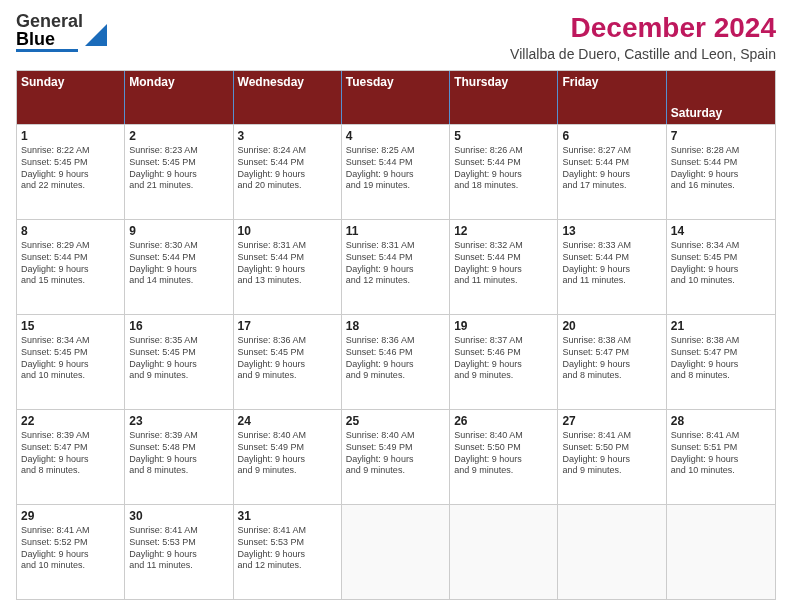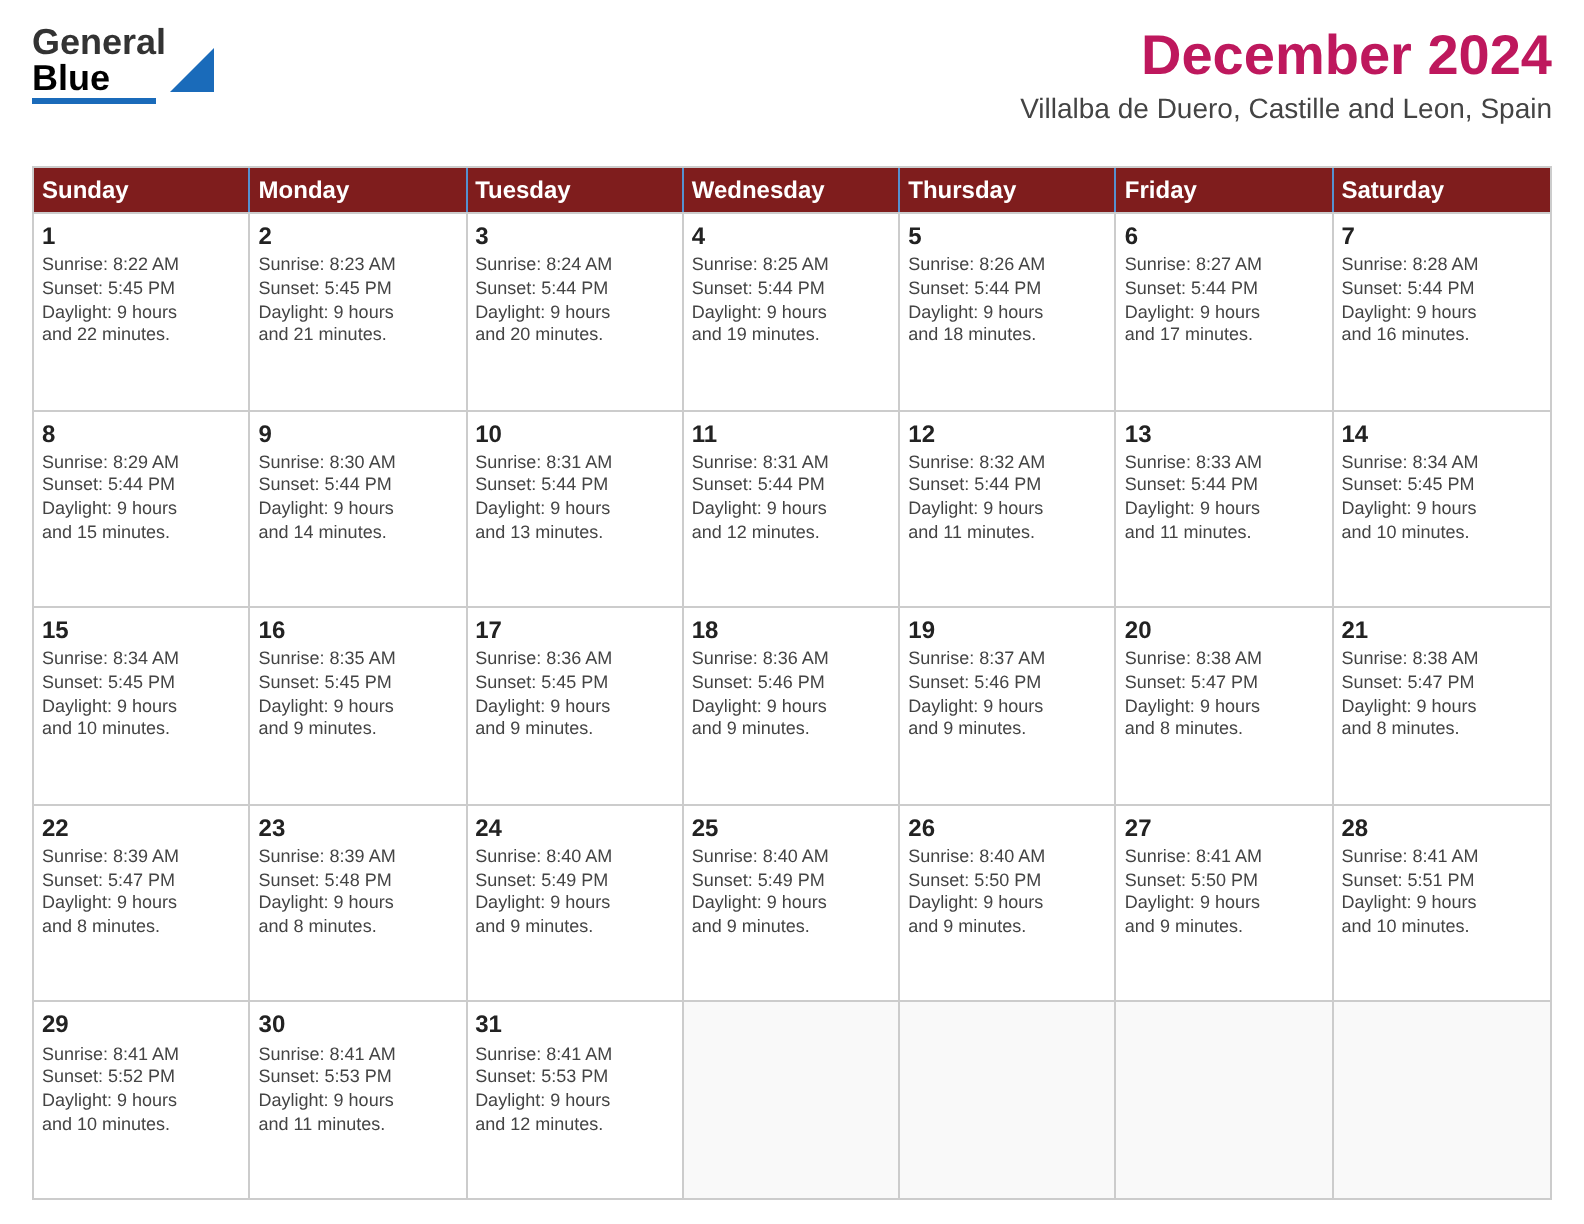--- a/index.html
+++ b/index.html
@@ -14,21 +14,21 @@
       width: 792px;
       height: 612px;
       padding: 12px 16px;
       display: flex;
       flex-direction: column;
     }
     .header {
       display: flex;
       justify-content: space-between;
       align-items: flex-start;
-      margin-bottom: 21px;
+      margin-bottom: 8px;
     }
     .logo {
       display: flex;
       flex-direction: column;
       align-items: flex-start;
     }
     .logo-text {
       font-size: 18px;
       font-weight: bold;
       color: #333;
@@ -67,21 +67,21 @@
       background: #7f1d1d;
     }
     .cal-header-cell {
       color: #fff;
       font-size: 12px;
       font-weight: bold;
       padding: 4px 4px;
       text-align: left;
       border-right: 1px solid #5590d0;
     }
-    .cal-header-cell:last-child { border-right: none; }
+    .cal-header-cell:last-child { border-right: none; margin-top: 31px; }
     .cal-body {
       flex: 1;
       display: flex;
       flex-direction: column;
     }
     .cal-row {
       display: grid;
       grid-template-columns: repeat(7, 1fr);
       flex: 1;
       border-top: 1px solid #ccc;
@@ -129,22 +129,22 @@
     <div class="title-block">
       <h1>December 2024</h1>
       <h2>Villalba de Duero, Castille and Leon, Spain</h2>
     </div>
   </div>
 
   <div class="calendar">
     <div class="cal-header">
       <div class="cal-header-cell">Sunday</div>
       <div class="cal-header-cell">Monday</div>
+      <div class="cal-header-cell">Wednesday</div>
       <div class="cal-header-cell">Tuesday</div>
-      <div class="cal-header-cell">Wednesday</div>
       <div class="cal-header-cell">Thursday</div>
       <div class="cal-header-cell">Friday</div>
       <div class="cal-header-cell">Saturday</div>
     </div>
     <div class="cal-body" id="cal-body">
     <div class="cal-row">
           <div class="cal-cell">
             <span class="day-num">1</span>
             <div class="cell-text" style="white-space: pre-line;">Sunrise: 8:22 AM
 Sunset: 5:45 PM

